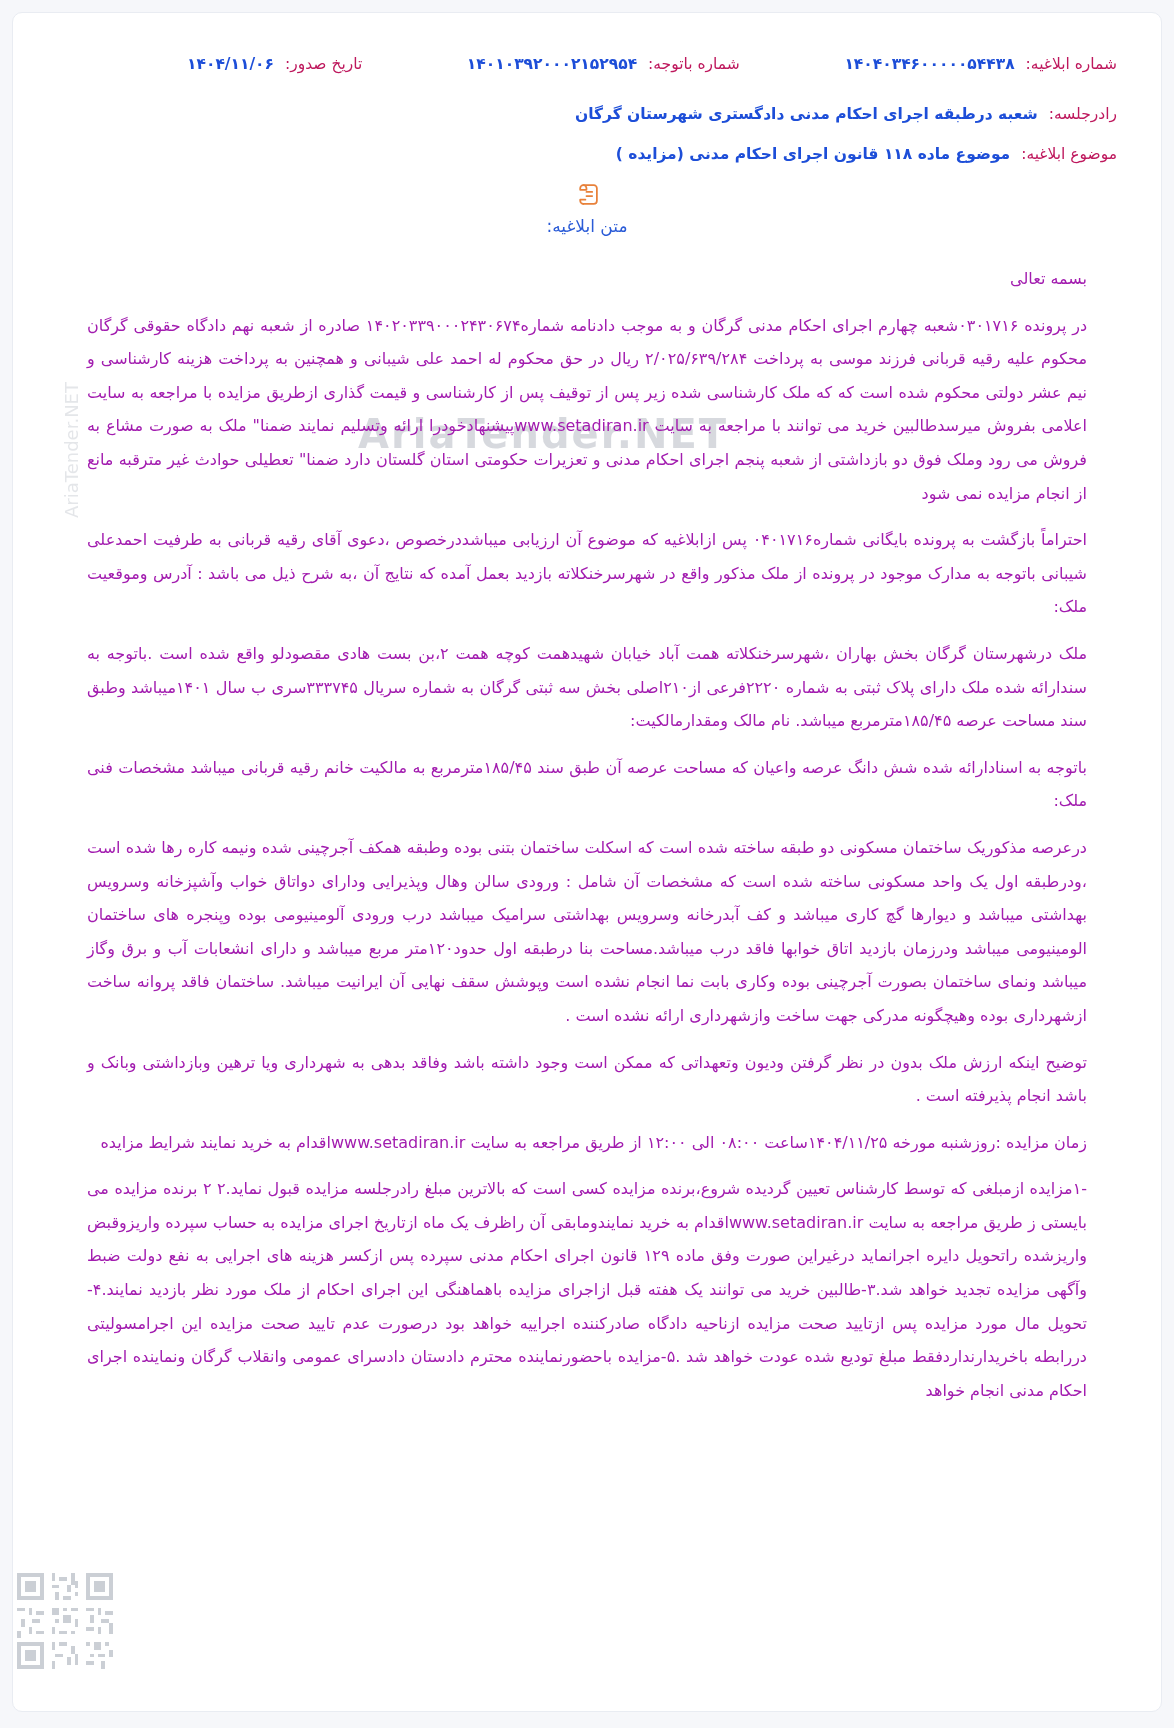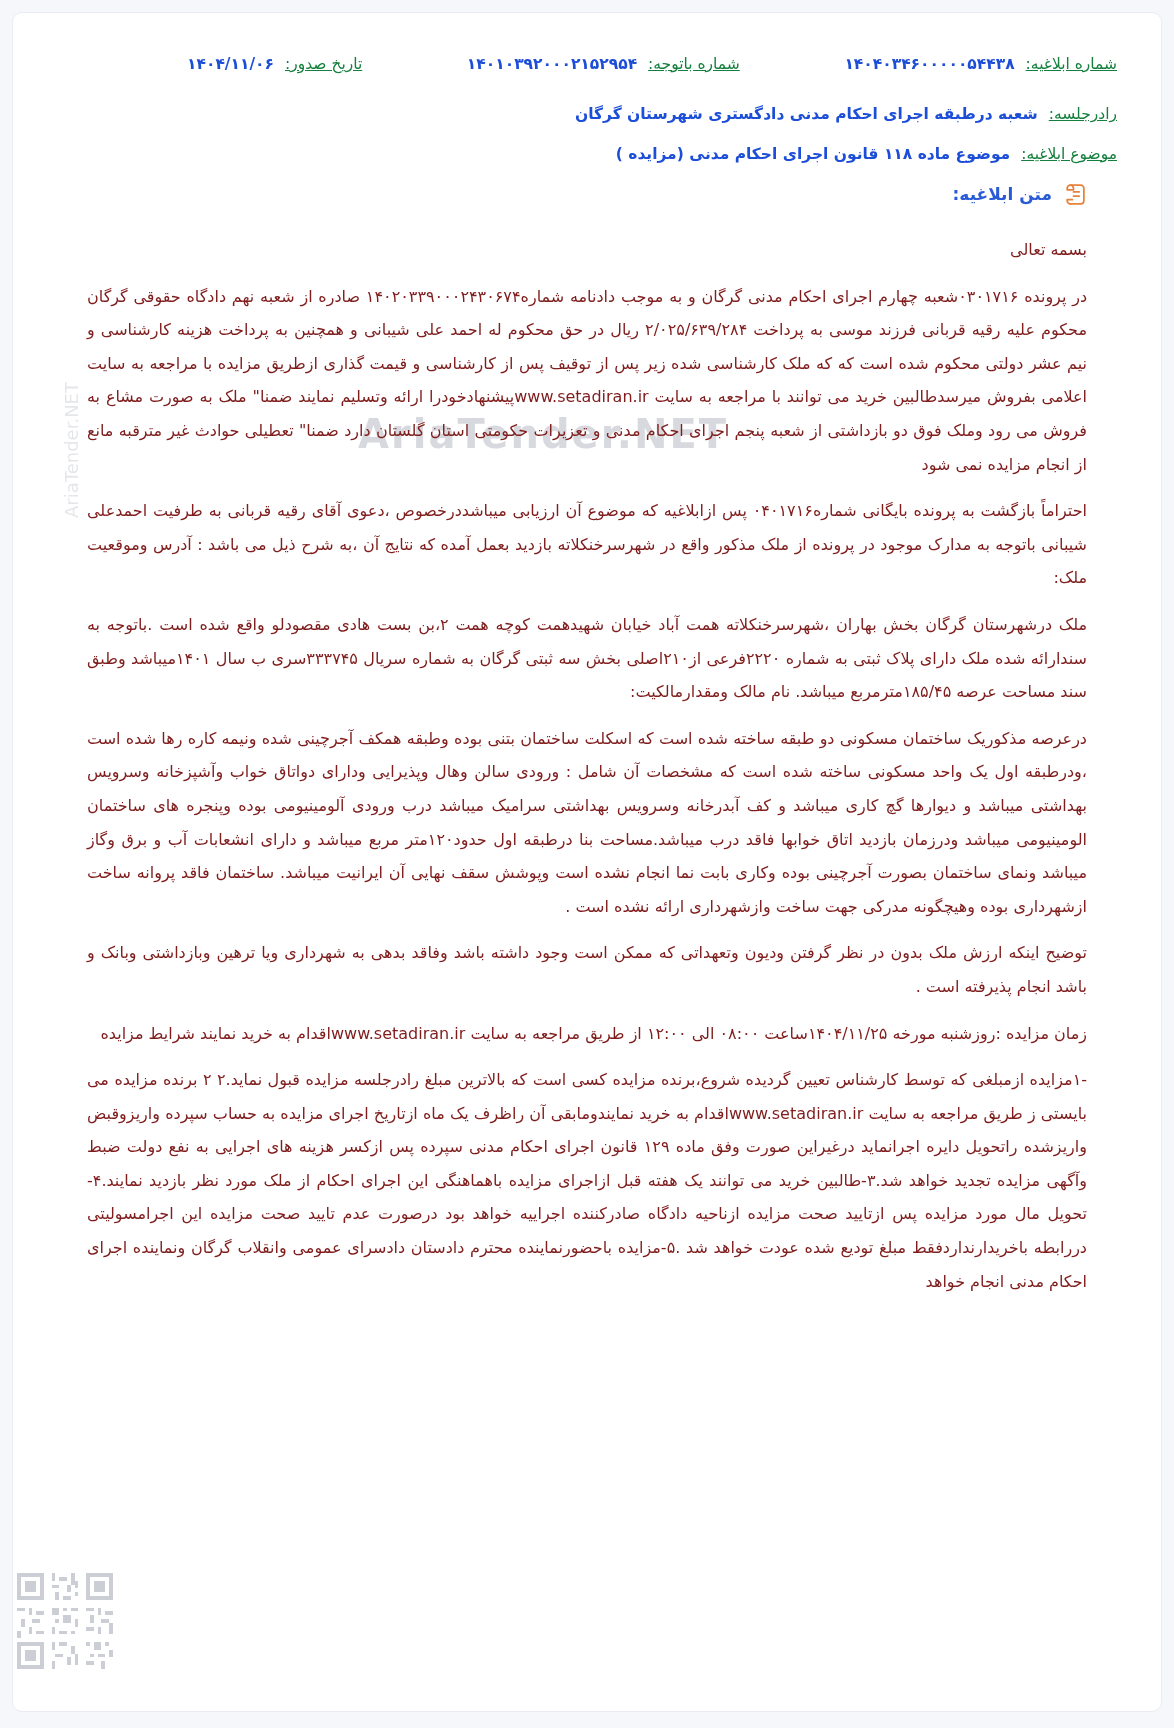--- a/index.html
+++ b/index.html
@@ -30,51 +30,51 @@
   }
   .meta-row-top {
     display: flex;
     justify-content: space-between;
     align-items: baseline;
     padding-left: 130px;
     margin-bottom: 24px;
   }
   .meta { white-space: nowrap; }
   .label {
-    color: #15803d;
+    color: #be185d;
     font-weight: 400;
     margin-left: 6px;
-    text-decoration: underline;
   }
   .value {
     color: #1d4ed8;
     font-weight: 700;
   }
   .subject-row { }
   .section-header {
     display: flex;
     align-items: center;
     gap: 9px;
     margin: 14px 30px 26px 30px;
     color: #2a5bd7;
-    font-weight: 700;
+    font-weight: 400;
     font-size: 17px;
+    flex-direction: column;
   }
   .section-header .icon {
     display: inline-flex;
     align-items: center;
     justify-content: center;
     width: 26px;
     height: 26px;
   }
   .body-text {
     position: relative;
     z-index: 2;
     margin: 0 30px;
-    color: #7f1d1d;
+    color: #a21caf;
     font-size: 16px;
     line-height: 2.1;
     text-align: justify;
   }
   .body-text p {
     margin: 0 0 13px 0;
   }
   .watermark {
     position: absolute;
     top: 398px;
@@ -151,20 +151,21 @@
         </svg>
       </span>
       <span class="section-title">متن ابلاغیه:</span>
     </div>
 
     <div class="body-text">
       <p>بسمه تعالی</p>
       <p>در پرونده ۰۳۰۱۷۱۶شعبه چهارم اجرای احکام مدنی گرگان و به موجب دادنامه شماره۱۴۰۲۰۳۳۹۰۰۰۲۴۳۰۶۷۴ صادره از شعبه نهم دادگاه حقوقی گرگان محکوم علیه رقیه قربانی فرزند موسی به پرداخت ۲/۰۲۵/۶۳۹/۲۸۴ ریال در حق محکوم له احمد علی شیبانی و همچنین به پرداخت هزینه کارشناسی و نیم عشر دولتی محکوم شده است که که ملک کارشناسی شده زیر پس از توقیف پس از کارشناسی و قیمت گذاری ازطریق مزایده با مراجعه به سایت اعلامی بفروش میرسدطالبین خرید می توانند با مراجعه به سایت www.setadiran.irپیشنهادخودرا ارائه وتسلیم نمایند ضمنا" ملک به صورت مشاع به فروش می رود وملک فوق دو بازداشتی از شعبه پنجم اجرای احکام مدنی و تعزیرات حکومتی استان گلستان دارد ضمنا" تعطیلی حوادث غیر مترقبه مانع از انجام مزایده نمی شود</p>
       <p>احتراماً بازگشت به پرونده بایگانی شماره۰۴۰۱۷۱۶ پس ازابلاغیه که موضوع آن ارزیابی میباشددرخصوص ،دعوی آقای رقیه قربانی به طرفیت احمدعلی شیبانی باتوجه به مدارک موجود در پرونده از ملک مذکور واقع در شهرسرخنکلاته بازدید بعمل آمده که نتایج آن ،به شرح ذیل می باشد : آدرس وموقعیت ملک:</p>
       <p>ملک درشهرستان گرگان بخش بهاران ،شهرسرخنکلاته همت آباد خیابان شهیدهمت کوچه همت ۲،بن بست هادی مقصودلو واقع شده است .باتوجه به سندارائه شده ملک دارای پلاک ثبتی به شماره ۲۲۲۰فرعی از۲۱۰اصلی بخش سه ثبتی گرگان به شماره سریال ۳۳۳۷۴۵سری ب سال ۱۴۰۱میباشد وطبق سند مساحت عرصه ۱۸۵/۴۵مترمربع میباشد. نام مالک ومقدارمالکیت:</p>
+      <p>باتوجه به اسنادارائه شده شش دانگ عرصه واعیان که مساحت عرصه آن طبق سند ۱۸۵/۴۵مترمربع به مالکیت خانم رقیه قربانی میباشد مشخصات فنی ملک:</p>
       <p>درعرصه مذکوریک ساختمان مسکونی دو طبقه ساخته شده است که اسکلت ساختمان بتنی بوده وطبقه همکف آجرچینی شده ونیمه کاره رها شده است ،ودرطبقه اول یک واحد مسکونی ساخته شده است که مشخصات آن شامل : ورودی سالن وهال وپذیرایی ودارای دواتاق خواب وآشپزخانه وسرویس بهداشتی میباشد و دیوارها گچ کاری میباشد و کف آبدرخانه وسرویس بهداشتی سرامیک میباشد درب ورودی آلومینیومی بوده وپنجره های ساختمان الومینیومی میباشد ودرزمان بازدید اتاق خوابها فاقد درب میباشد.مساحت بنا درطبقه اول حدود۱۲۰متر مربع میباشد و دارای انشعابات آب و برق وگاز میباشد ونمای ساختمان بصورت آجرچینی بوده وکاری بابت نما انجام نشده است وپوشش سقف نهایی آن ایرانیت میباشد. ساختمان فاقد پروانه ساخت ازشهرداری بوده وهیچگونه مدرکی جهت ساخت وازشهرداری ارائه نشده است .</p>
       <p>توضیح اینکه ارزش ملک بدون در نظر گرفتن ودیون وتعهداتی که ممکن است وجود داشته باشد وفاقد بدهی به شهرداری ویا ترهین وبازداشتی وبانک و باشد انجام پذیرفته است .</p>
       <p>زمان مزایده :روزشنبه مورخه ۱۴۰۴/۱۱/۲۵ساعت ۰۸:۰۰ الی ۱۲:۰۰ از طریق مراجعه به سایت www.setadiran.irاقدام به خرید نمایند شرایط مزایده</p>
       <p>-۱مزایده ازمبلغی که توسط کارشناس تعیین گردیده شروع،برنده مزایده کسی است که بالاترین مبلغ رادرجلسه مزایده قبول نماید.۲ ۲ برنده مزایده می بایستی ز طریق مراجعه به سایت www.setadiran.irاقدام به خرید نمایندومابقی آن راظرف یک ماه ازتاریخ اجرای مزایده به حساب سپرده واریزوقبض واریزشده راتحویل دایره اجرانماید درغیراین صورت وفق ماده ۱۲۹ قانون اجرای احکام مدنی سپرده پس ازکسر هزینه های اجرایی به نفع دولت ضبط وآگهی مزایده تجدید خواهد شد.۳-طالبین خرید می توانند یک هفته قبل ازاجرای مزایده باهماهنگی این اجرای احکام از ملک مورد نظر بازدید نمایند.۴-تحویل مال مورد مزایده پس ازتایید صحت مزایده ازناحیه دادگاه صادرکننده اجراییه خواهد بود درصورت عدم تایید صحت مزایده این اجرامسولیتی دررابطه باخریدارنداردفقط مبلغ تودیع شده عودت خواهد شد .۵-مزایده باحضورنماینده محترم دادستان دادسرای عمومی وانقلاب گرگان ونماینده اجرای احکام مدنی انجام خواهد</p>
     </div>
 
     <div class="watermark">AriaTender.NET</div>
     <div class="watermark-side">AriaTender.NET</div>
 
     <div class="qr">

